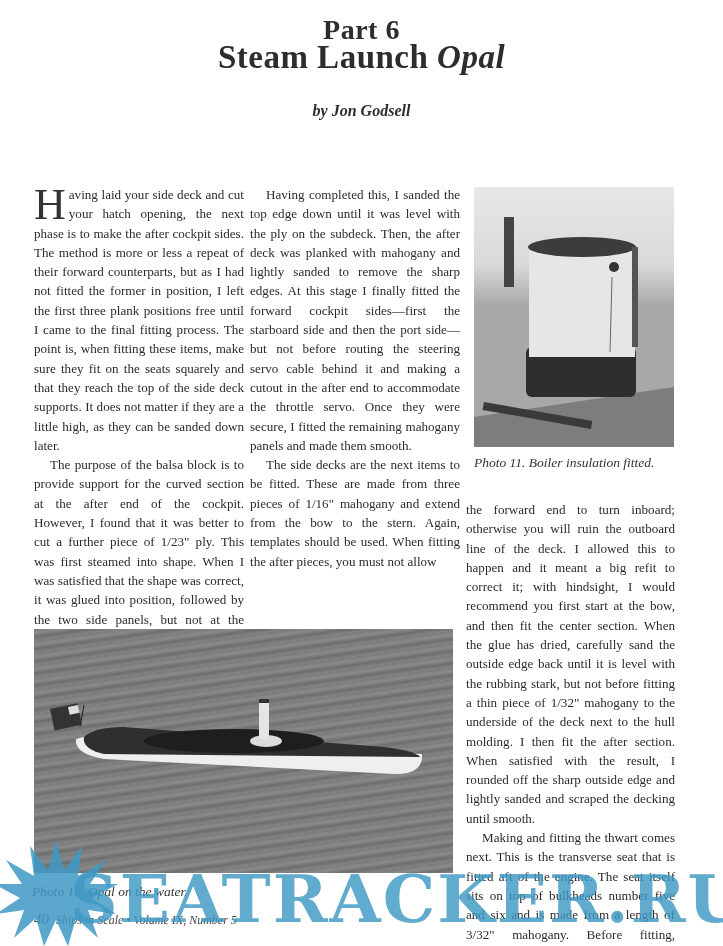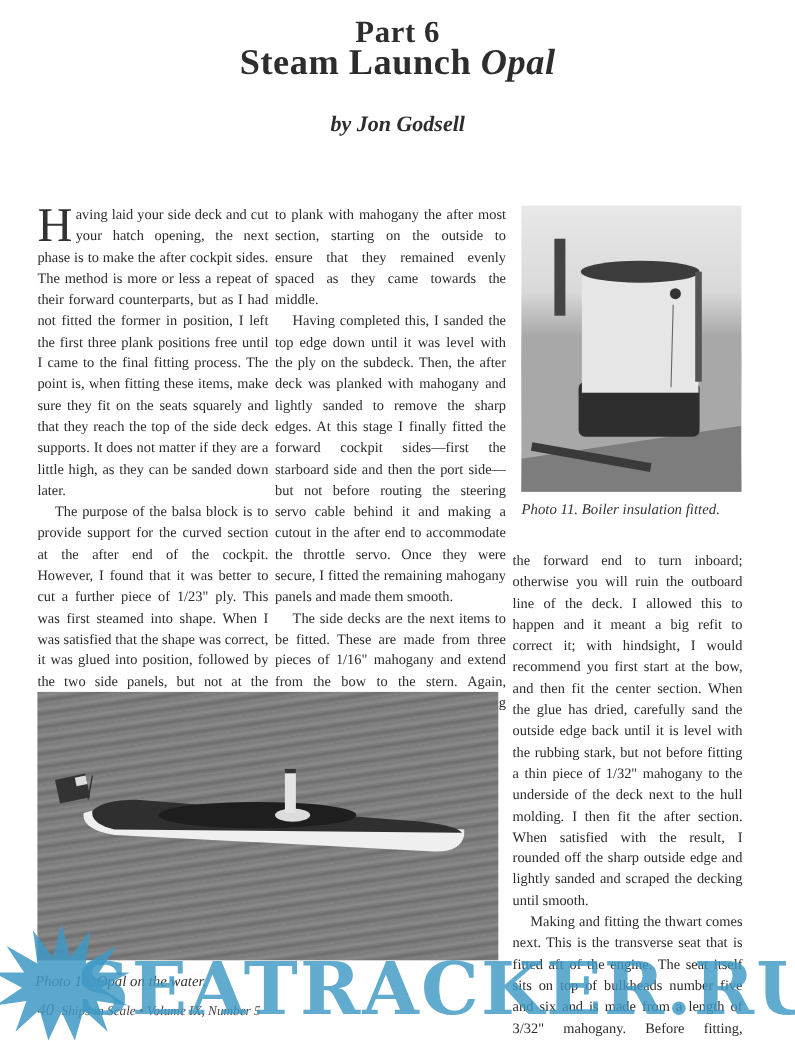--- a/index.html
+++ b/index.html
@@ -1,21 +1,21 @@
 <!DOCTYPE html>
 <html><head>
 <meta charset="utf-8">
 <style>
   html, body { margin:0; padding:0; background:#ffffff; }
   body { width:723px; height:946px; position:relative; overflow:hidden; font-family:"Liberation Serif", serif; color:#2a2a2a; }
   .title-block { position:absolute; left:0; top:0; width:723px; text-align:center; }
   .part { position:absolute; left:0; width:723px; top:14px; font-size:28px; font-weight:bold; color:#2d2d2d; letter-spacing:0.5px; }
   .headline { position:absolute; left:0; width:723px; top:39px; font-size:33px; font-weight:bold; color:#2d2d2d; letter-spacing:0.5px; }
   .headline i { font-style:italic; }
-  .byline { position:absolute; left:0; width:723px; top:102px; font-size:20px; font-style:italic; font-weight:bold; color:#2d2d2d; }
+  .byline { position:absolute; left:0; width:723px; top:102px; font-size:16px; font-style:italic; font-weight:bold; color:#2d2d2d; }
   .col { position:absolute; font-size:13.1px; line-height:19.3px; text-align:justify; color:#2b2b2b; }
   .col p { margin:0; }
   .col p.indent { text-indent:16px; }
   .col p.noind { text-indent:0; }
   .dropcap { float:left; font-size:44px; line-height:36px; margin:2px 3px 0 0; color:#333; }
   #col1 { left:34px; top:185px; width:210px; }
   #col2 { left:250px; top:185px; width:210px; }
   #col3 { left:466px; top:500px; width:209px; }
   .photo { position:absolute; overflow:hidden; }
   #photo11 { left:474px; top:187px; width:200px; height:260px; background:
@@ -38,21 +38,20 @@
   <div class="headline"><span>Steam Launch </span><i>Opal</i></div>
   <div class="byline">by Jon Godsell</div>
 </div>
 
 <div id="col1" class="col">
   <p class="noind"><span class="dropcap">H</span><span>aving laid your side deck and cut your hatch opening, the next phase is to make the after cockpit sides. The method is more or less a repeat of their forward counterparts, but as I had not fitted the former in position, I left the first three plank positions free until I came to the final fitting process. The point is, when fitting these items, make sure they fit on the seats squarely and that they reach the top of the side deck supports. It does not matter if they are a little high, as they can be sanded down later.</span></p>
   <p class="indent">The purpose of the balsa block is to provide support for the curved section at the after end of the cockpit. However, I found that it was better to cut a further piece of 1/23" ply. This was first steamed into shape. When I was satisfied that the shape was correct, it was glued into position, followed by the two side panels, but not at the points where I had made access hatches in the seats. I then continued</p>
 </div>
 
 <div id="col2" class="col">
-  <p class="noind">to plank with mahogany  the after most section, starting on the outside to ensure that they remained evenly spaced as they came towards the middle.</p>
   <p class="indent">Having completed this, I sanded the top edge down until it was level with the ply on the subdeck. Then, the after deck was planked with mahogany and lightly sanded to remove the sharp edges. At this stage I finally fitted the forward cockpit sides—first the starboard side and then the port side—but not before routing the steering servo cable behind it and making a cutout in the after end to accommodate the throttle servo. Once they were secure, I fitted the remaining mahogany panels and made them smooth.</p>
   <p class="indent">The side decks are the next items to be fitted. These are made from three pieces of 1/16" mahogany and extend from the bow to the stern. Again, templates should be used. When fitting the after pieces, you must not allow</p>
 </div>
 
 <div id="photo11" class="photo">
   <svg width="200" height="260" viewBox="0 0 200 260">
     <rect x="0" y="120" width="200" height="140" fill="#a8a8a8"></rect>
     <polygon points="0,230 200,200 200,260 0,260" fill="#7d7d7d"></polygon>
     <rect x="10" y="215" width="110" height="8" fill="#3a3a3a" transform="rotate(10 10 215)"></rect>
     <rect x="52" y="160" width="110" height="50" fill="#2e2e2e" rx="6"></rect>

